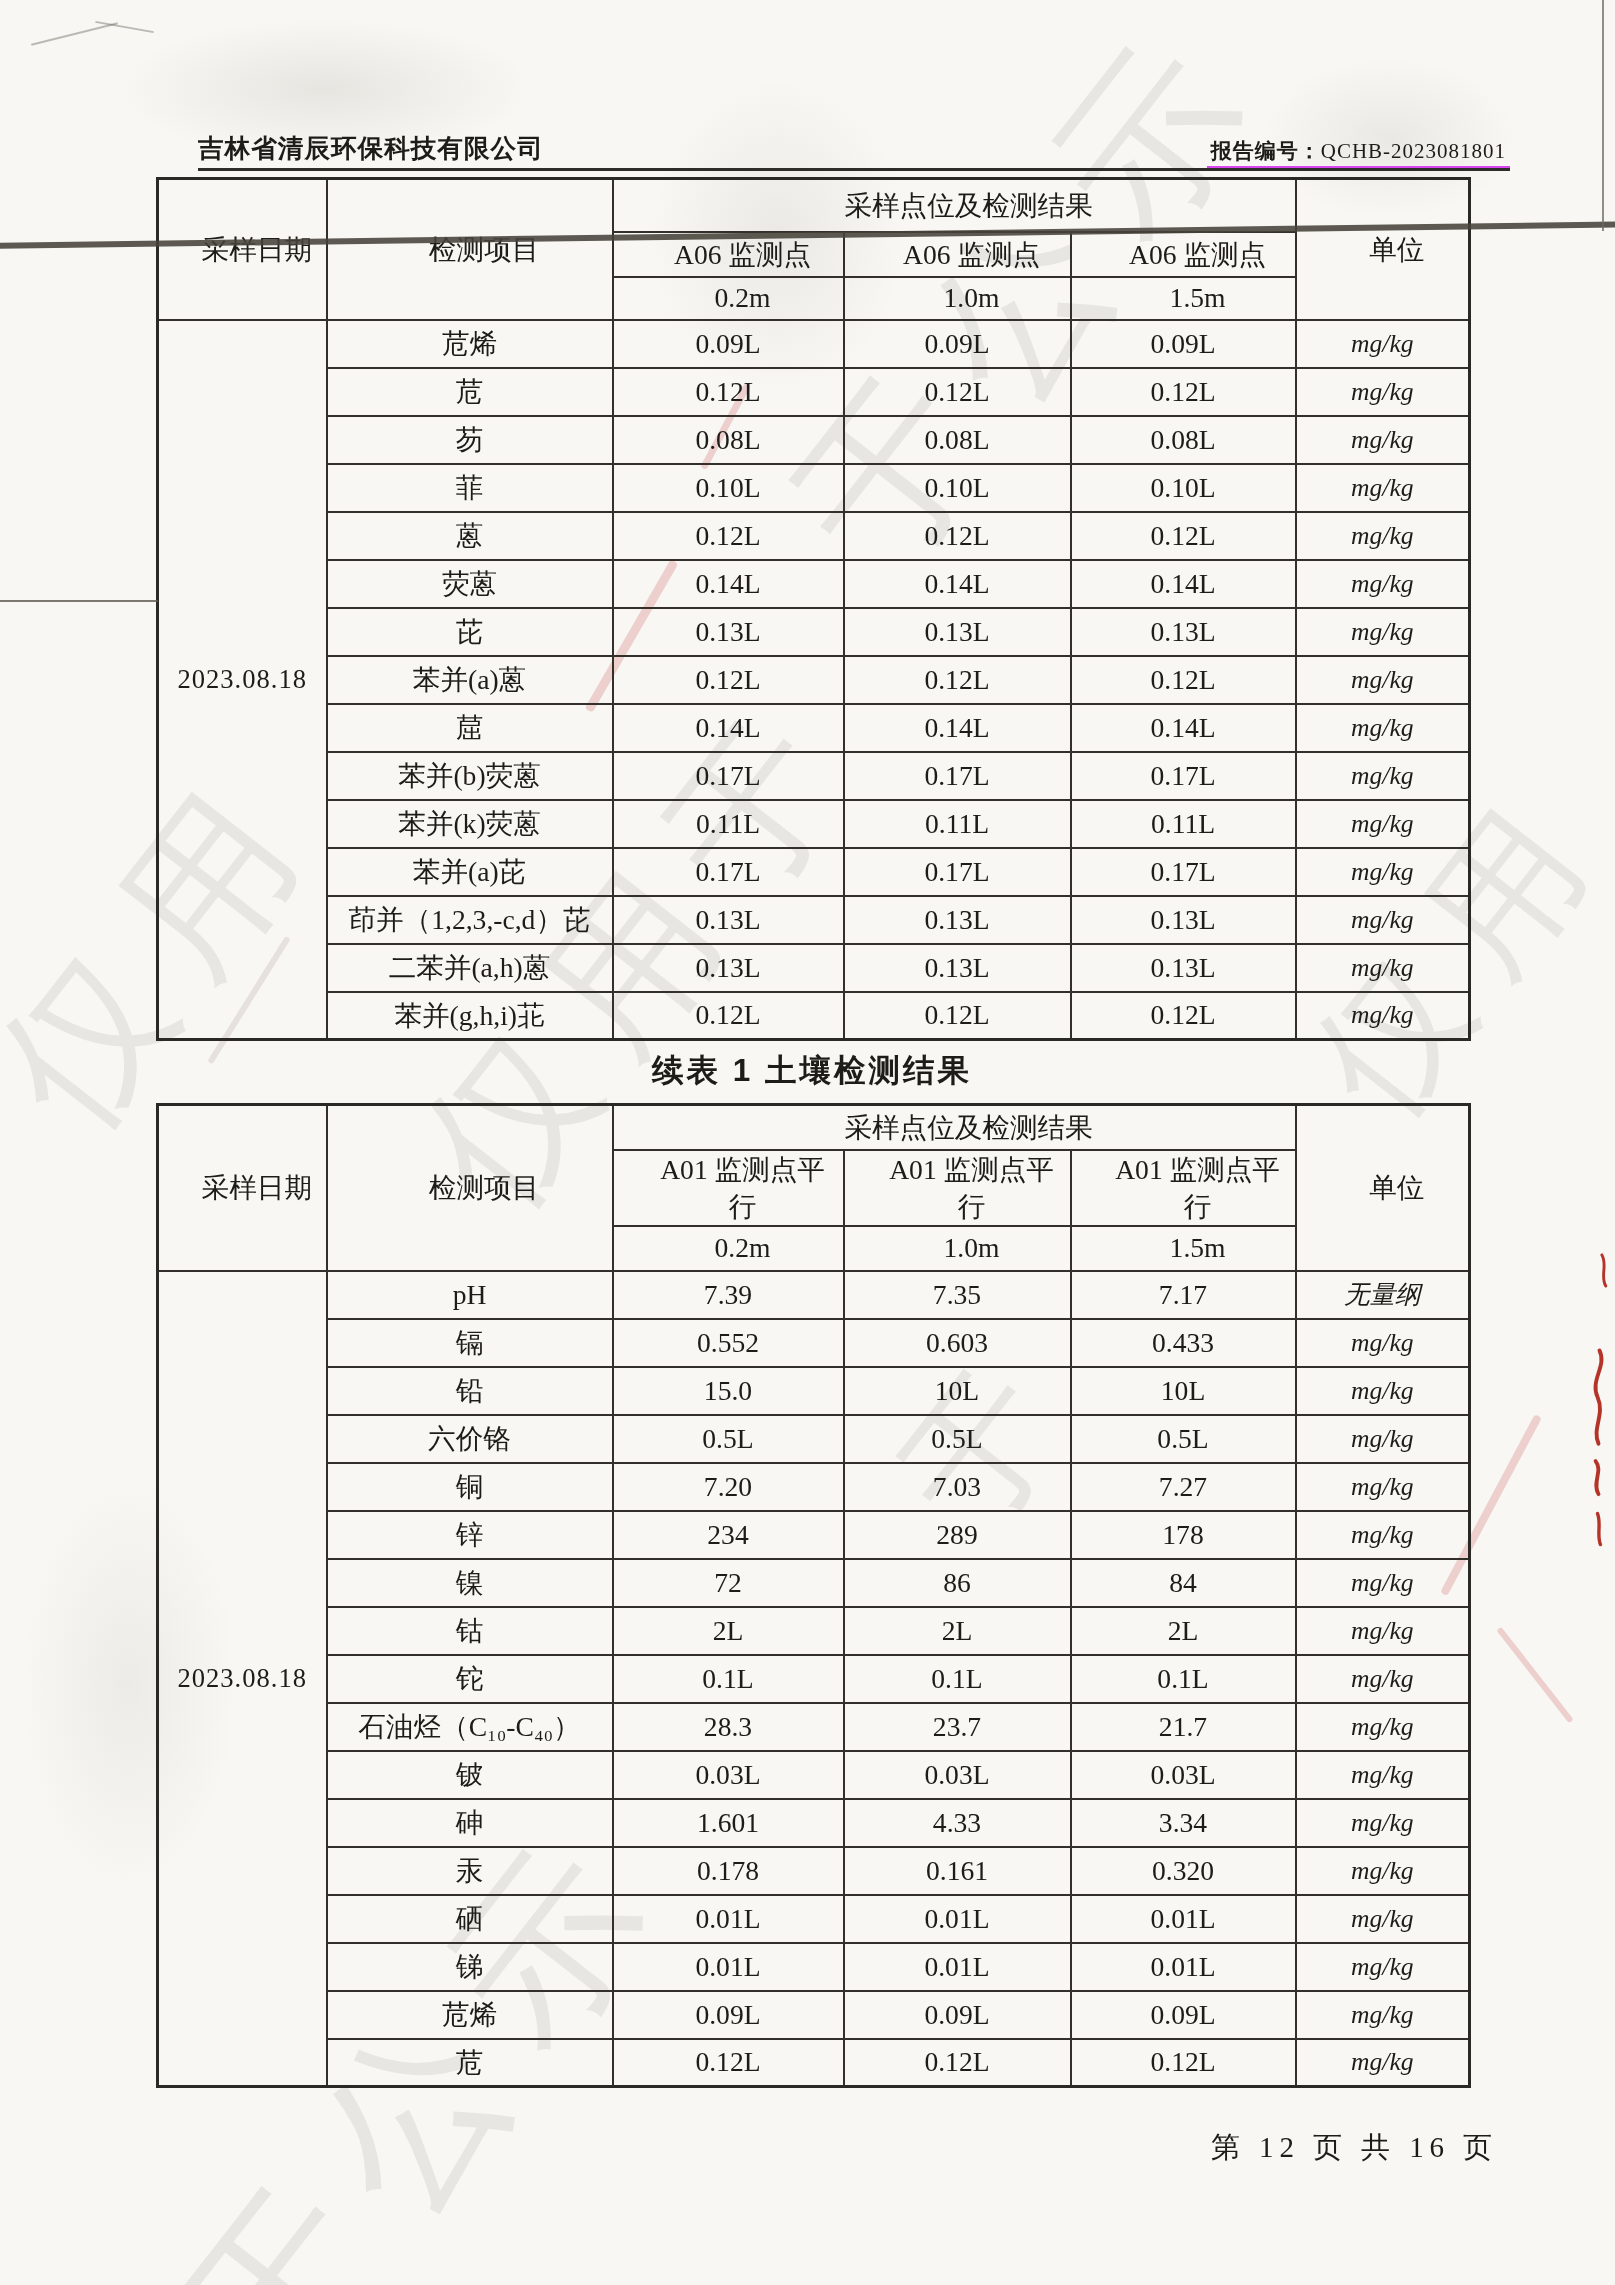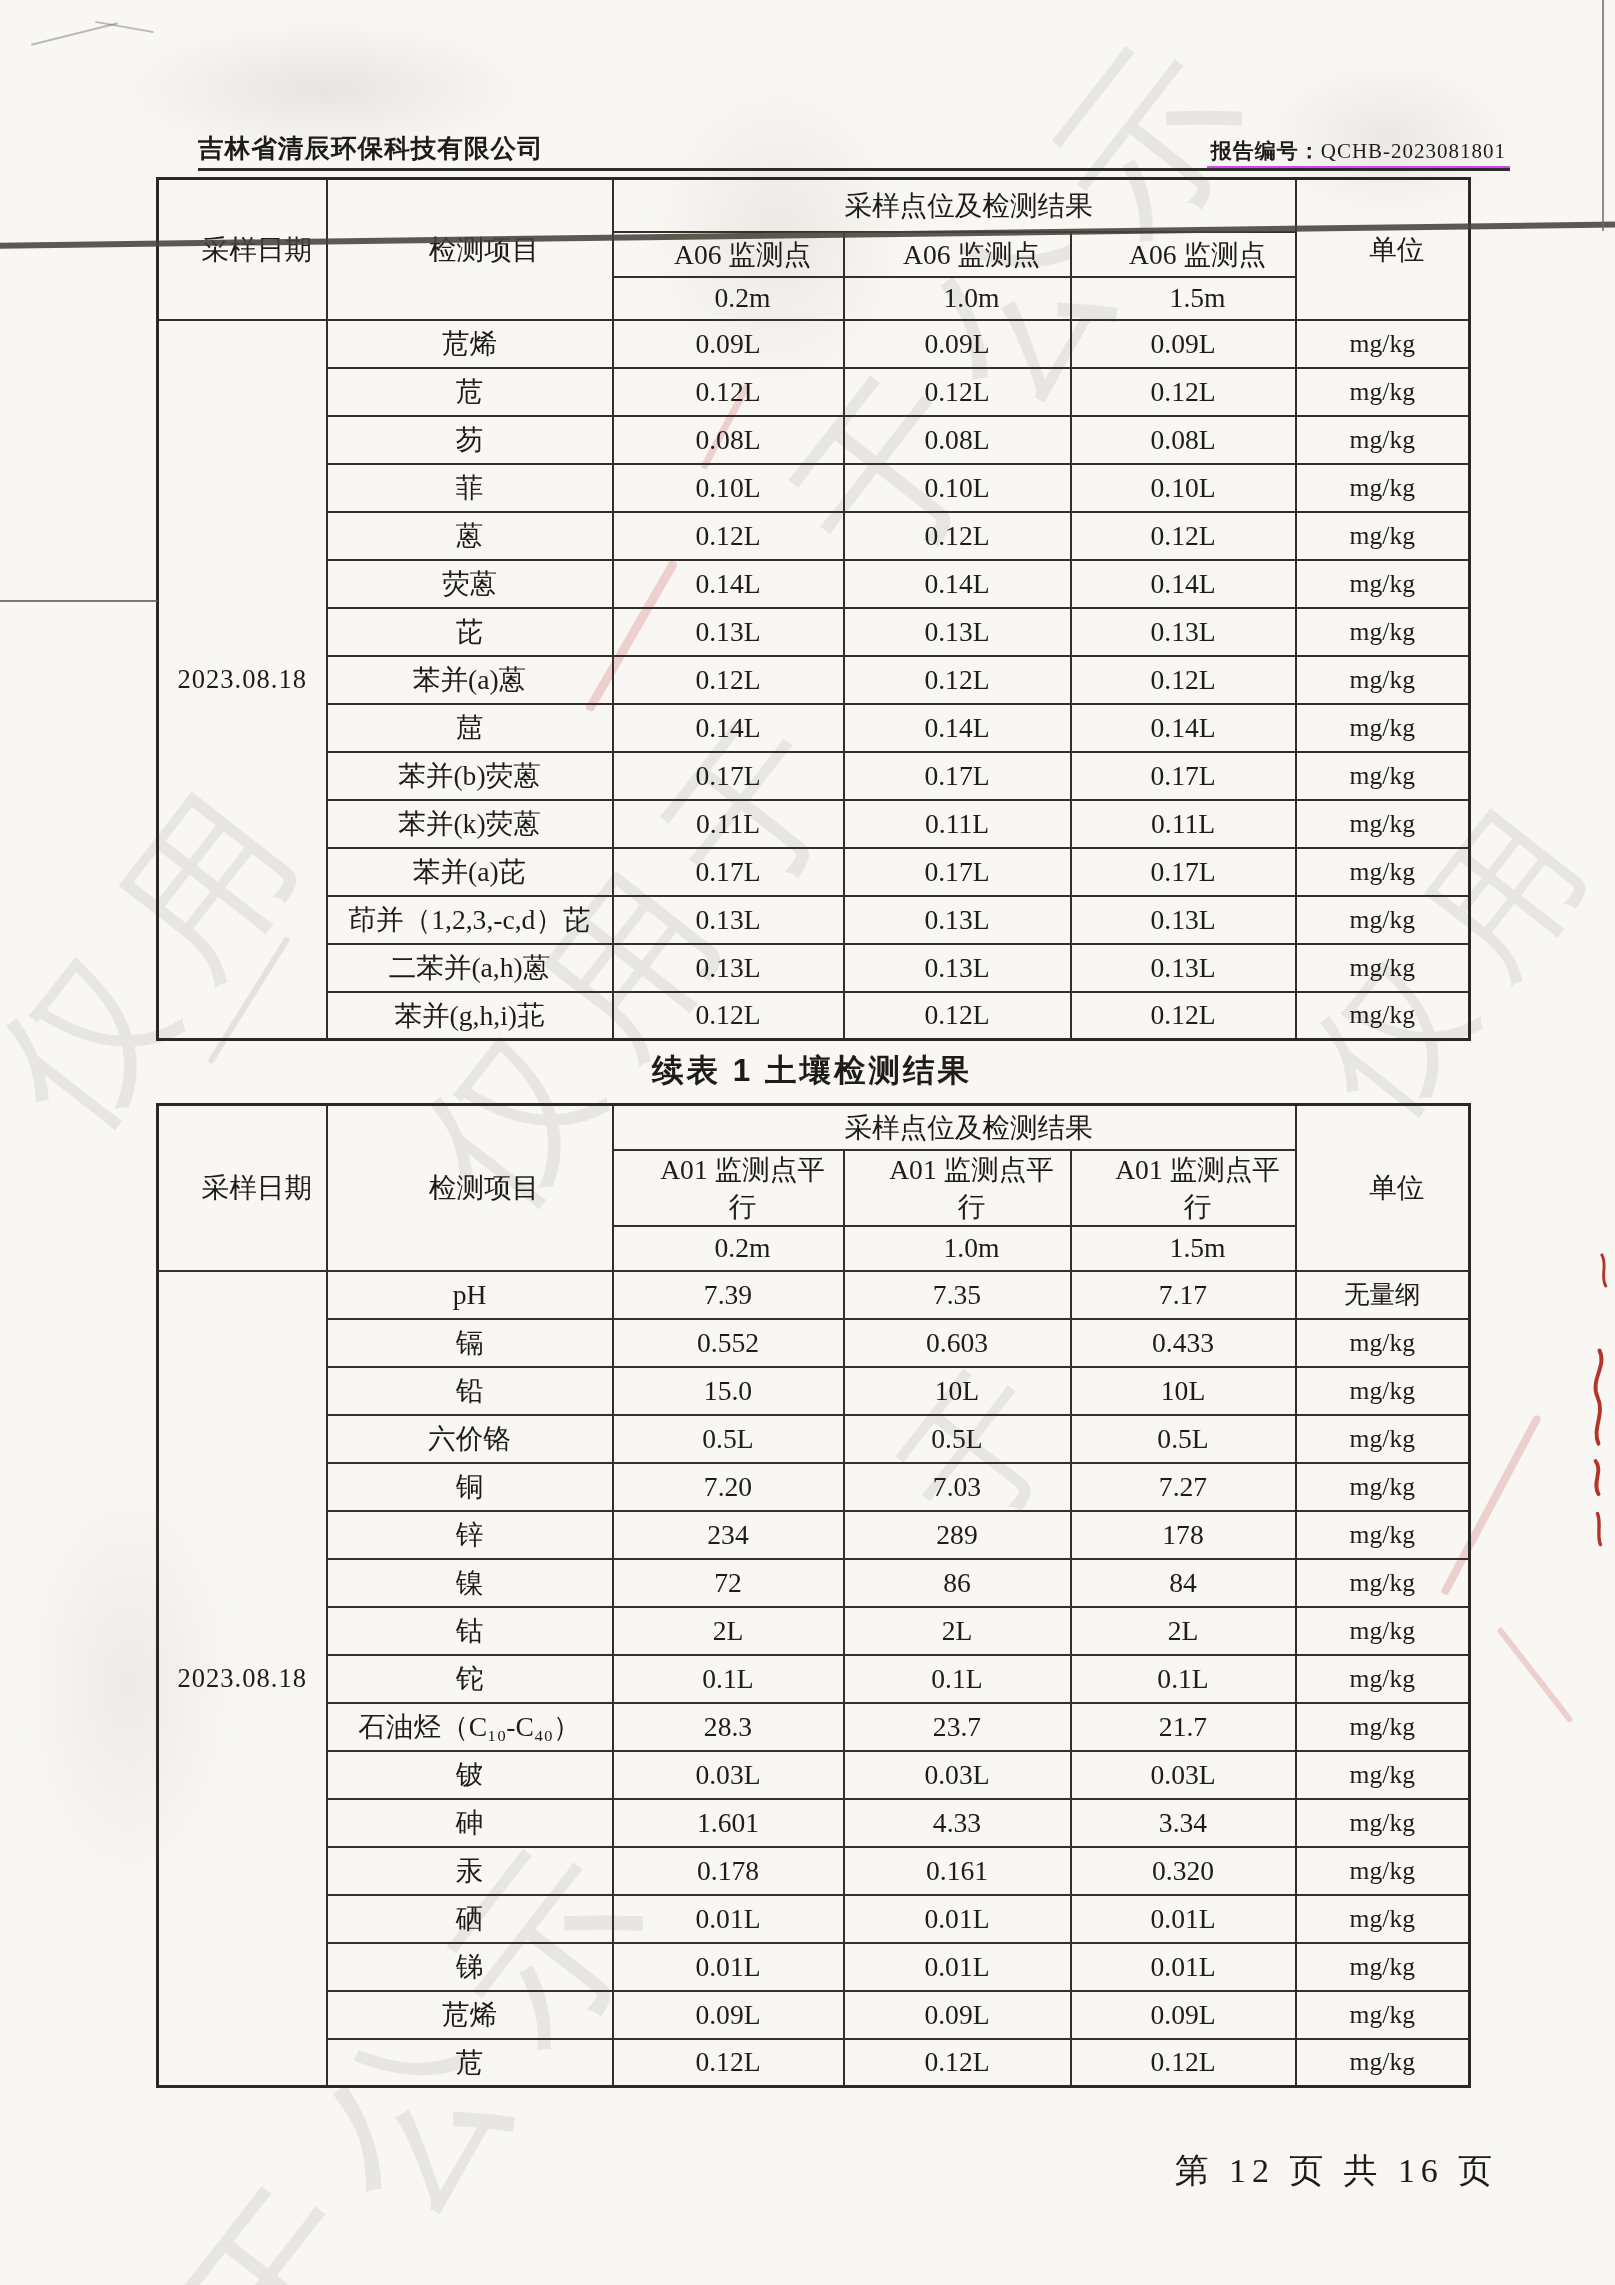--- a/index.html
+++ b/index.html
@@ -42,30 +42,30 @@
   .doc-table { border:3px solid #2b2925; }
   .doc-table thead th { font-size:27.6px;padding-left:33px; }
   #table1 tr.hr1 { height:53px; }
   #table1 tr.hr2 { height:45px; }
   #table1 tr.hr3 { height:43px; }
   #table2 tr.hr1 { height:45px; }
   #table2 tr.hr2 { height:49px; }
   #table2 tr.hr3 { height:45px; }
   .doc-table tbody tr { height:48px; }
   .doc-table td.date-cell { font-size:26.6px; letter-spacing:1px; }
-  .doc-table td.unit { font-size:25.6px; }
+  .doc-table td.unit { font-size:25.6px;font-style:italic; }
   
   .table-caption {
     position:absolute; left:156px; top:1050px; width:1312px;
     text-align:center; font-size:31.5px; font-weight:bold;
     font-family:"Liberation Sans", sans-serif; letter-spacing:3px;
   }
   .page-footer {
     position:absolute; right:118px; top:2128px;
-    font-size:34px; letter-spacing:5.9px;margin-top:20px;
+    font-size:29px; letter-spacing:5.9px;
   }
   
   .scan-line-1 {
     position:absolute; left:-19.7px; top:232px; width:1675px; height:5.9px;
     background:#47423a; transform:rotate(-0.75deg); opacity:.88;
   }
   .scan-line-2 {
     position:absolute; left:0; top:600px; width:158px; height:2px;
     background:#5c574e; opacity:.8;
   }

